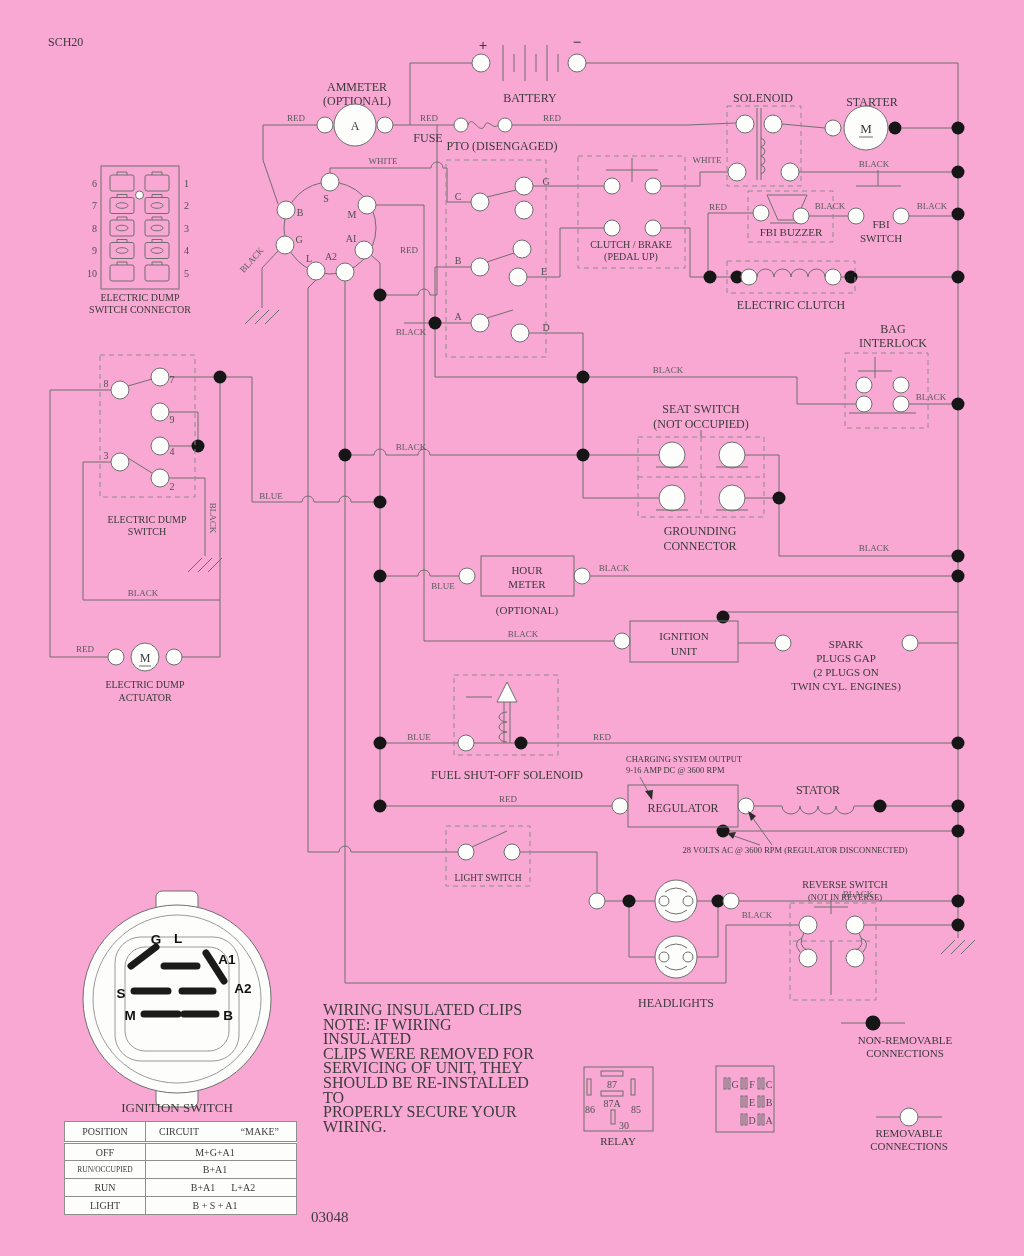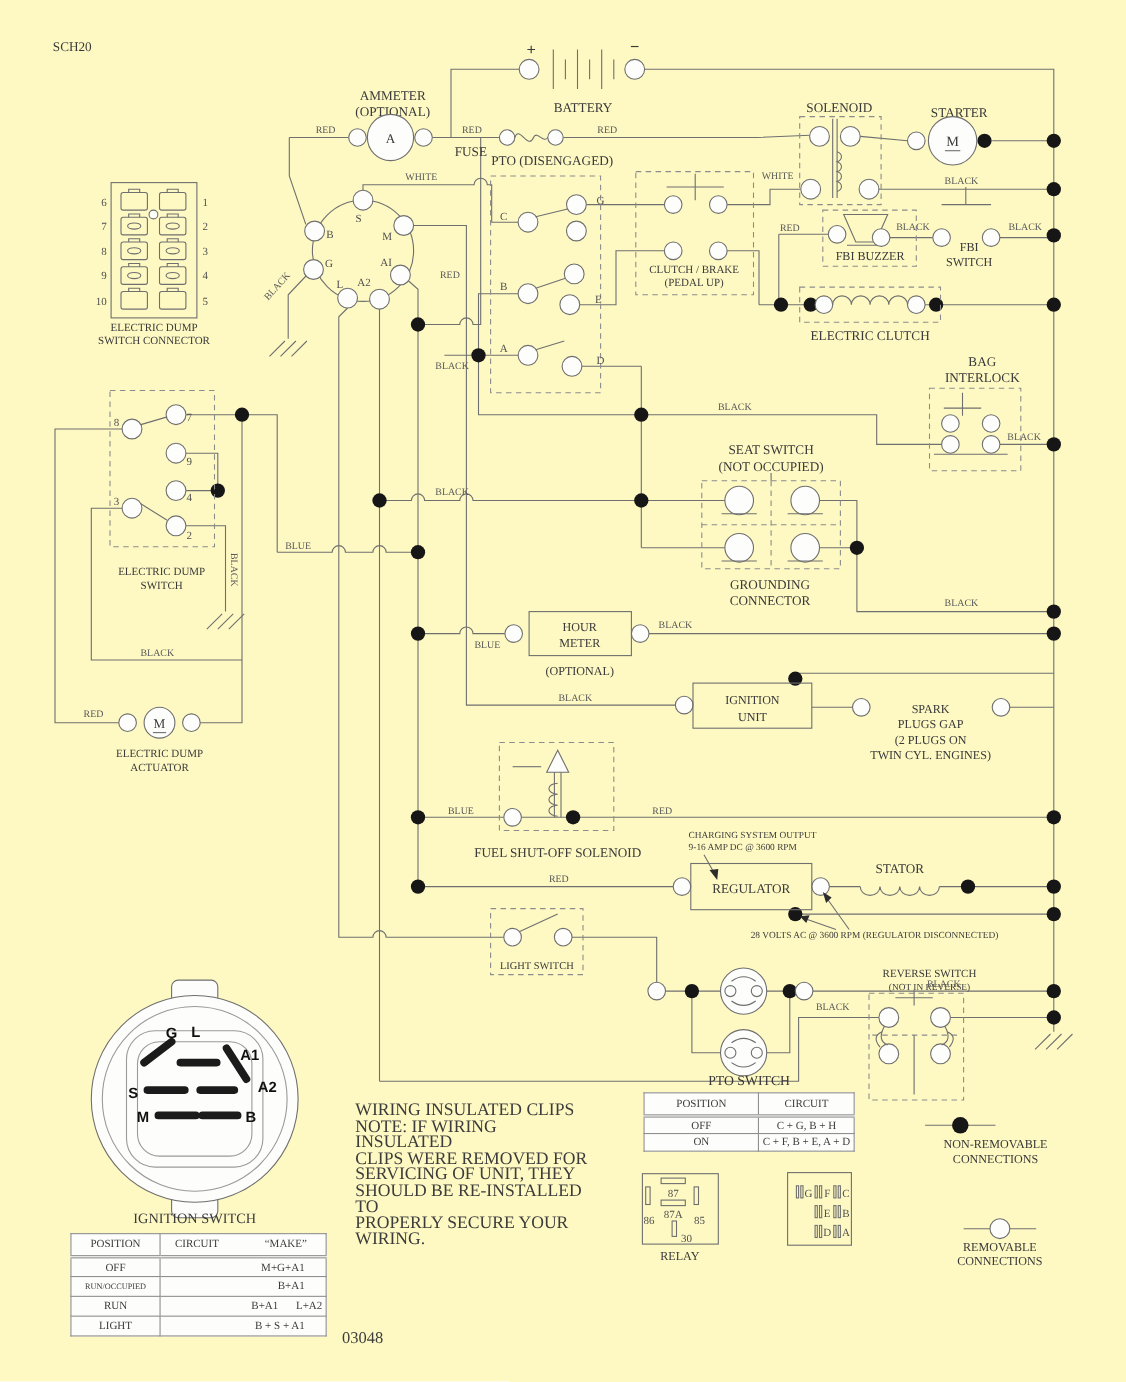--- a/index.html
+++ b/index.html
@@ -1,16 +1,16 @@
 <!DOCTYPE html>
 <html><head>
 <meta charset="utf-8">
 <style>
   html,body{margin:0;padding:0;background:#fff;}
-  #page{position:relative;width:1024px;height:1256px;background:#fef9c3;
+  #page{position:relative;width:1024px;height:1256px;background:#f9a8d4;
         font-family:"Liberation Serif",serif;color:#3c3c3c;overflow:hidden;}
   svg{position:absolute;left:0;top:0;}
   svg text{font-family:"Liberation Serif",serif;fill:#3a3a3a;}
   .mid{text-anchor:middle;}
   .l13{font-size:13px;}
   .l12{font-size:12px;}
   .l11{font-size:11px;}
   .l10{font-size:10px;}
   .l9{font-size:9.5px;}
   .l8{font-size:8.5px;}
@@ -29,21 +29,21 @@
   .tbl table{border-collapse:collapse;background:#fdfdfb;}
   .tbl td{border:1px solid #8f8f8f;font-size:10px;text-align:center;color:#3c3c3c;padding:0 3px;}
   .tbl .hd td{border-bottom:3px double #8f8f8f;}
   .tbl .ttl{font-size:12.5px;text-align:center;margin-bottom:3px;color:#383838;}
   #pto-tbl td:first-child{width:100px;}
   #pto-tbl td:last-child{width:82px;}
   #pto-tbl tr{height:16px;} #pto-tbl tr.hd{height:21px;}
   #ign-tbl td:first-child{width:74px;}
   #ign-tbl td:last-child{width:140px;}
   #ign-tbl tr{height:18px;} #ign-tbl tr.hd{height:21px;}
-  #ign-tbl .c2{text-align:right;padding-left:7px;}
+  #ign-tbl .c2{text-align:center;padding-left:7px;}
   #ign-tbl .c2 .s2{margin-left:16px;}
   #ign-tbl .sph{display:flex;justify-content:space-between;padding:0 14px 0 10px;}
   #ign-tbl .sm{font-size:7.5px;}
   #note{position:absolute;left:323px;top:1003px;width:215px;font-size:16px;
         line-height:14.6px;color:#3c3c3c;}
   #code{position:absolute;left:311px;top:1209px;font-size:15px;color:#3c3c3c;}
 </style>
 </head>
 <body>
 
@@ -574,39 +574,20 @@
   <text x="523" y="637" class="w">BLACK</text>
   <text x="419" y="740" class="w">BLUE</text>
   <text x="602" y="740" class="w">RED</text>
   <text x="508" y="802" class="w">RED</text>
   <text x="858" y="897" class="w">BLACK</text>
   <text x="757" y="918" class="w">BLACK</text>
   <text x="85" y="652" class="w">RED</text>
 </g>
 </svg>
 
-<div id="pto-tbl" class="tbl" style="left:585px;top:975px;width:192px">
-  <div class="ttl">PTO SWITCH</div>
-  <table>
-    <tbody>
-          <tr class="hd">
-      <td>POSITION</td>
-      <td>CIRCUIT</td>
-    </tr>
-    <tr>
-      <td>OFF</td>
-            <td>C + G, B + H</td>
-    </tr>
-    <tr>
-      <td>ON</td>
-            <td>C + F, B + E, A + D</td>
-    </tr>
-  </tbody>
-      </table>
-</div>
 
 <div id="ign-tbl" class="tbl" style="left:64px;top:1121px">
   <table>
     <tbody>
           <tr class="hd">
       <td>POSITION</td>
       <td>
               <div class="sph">
         <span>CIRCUIT</span>
         <span>“MAKE”</span>

